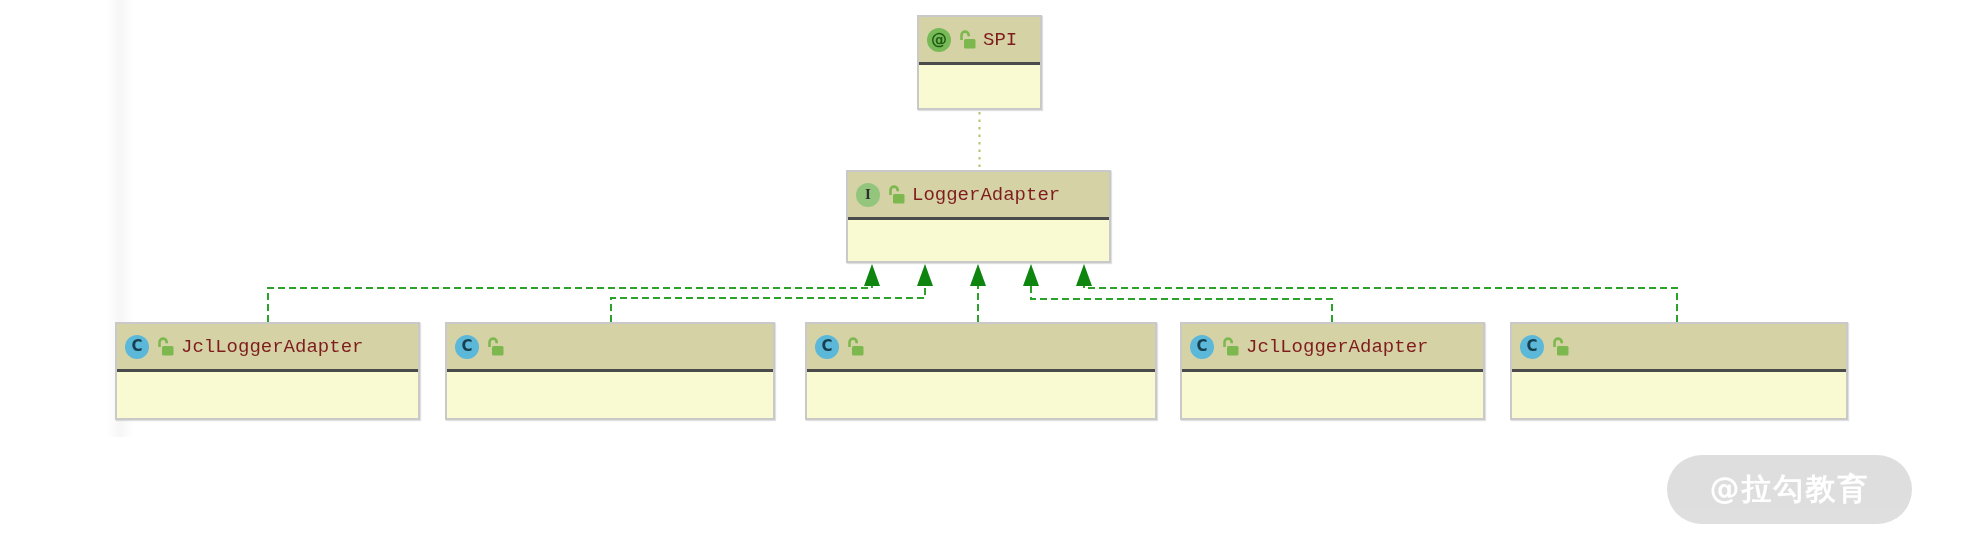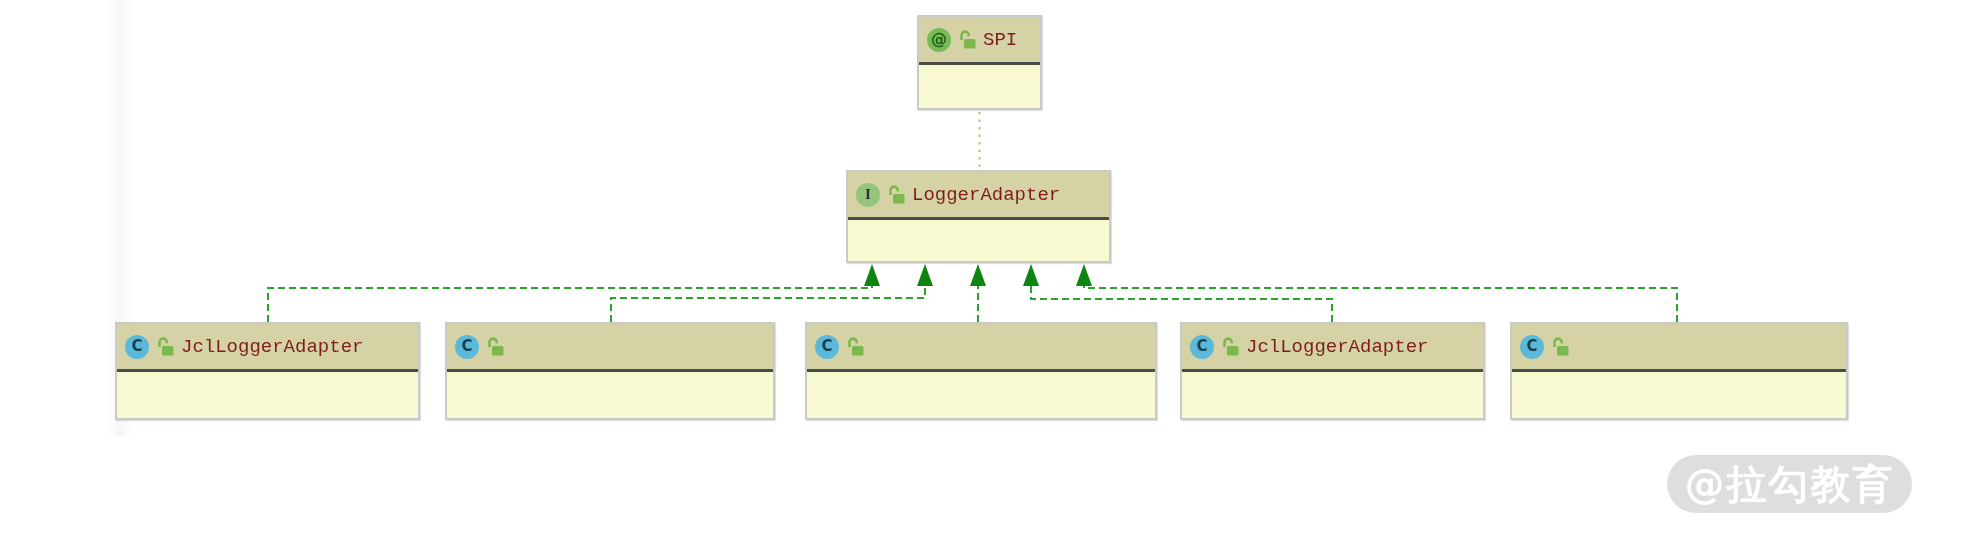--- a/index.html
+++ b/index.html
@@ -53,24 +53,24 @@
 
   
   .pos-spi    { left:917px;  top:15px;  width:125px; height:95px; }
   .pos-logger { left:846px;  top:170px; width:265px; height:93px; }
   .pos-jcl    { left:115px;  top:322px; width:305px; height:98px; }
   .pos-log4j  { left:445px;  top:322px; width:330px; height:98px; }
   .pos-log4j2 { left:805px;  top:322px; width:352px; height:98px; }
   .pos-jdk    { left:1180px; top:322px; width:305px; height:98px; }
   .pos-slf4j  { left:1510px; top:322px; width:338px; height:98px; }
 
-  .watermark { position:absolute; left:1667px; top:455px; width:245px; height:58px;
+  .watermark { position:absolute; left:1667px; top:455px; width:245px; height:69px;
                border-radius:38px; background:var(--watermark-bg); opacity:0.85;
                display:flex; align-items:center; justify-content:center;
-               font-size:40px; font-weight:bold; letter-spacing:2px;
+               font-size:30px; font-weight:bold; letter-spacing:2px;
                color:var(--watermark-text); font-family:"DejaVu Sans", sans-serif; }
 </style>
 </head>
 <body>
 
 <div class="canvas">
 
   <div class="side-strip"></div>
 
   <svg class="edges" viewBox="0 0 1964 560">

